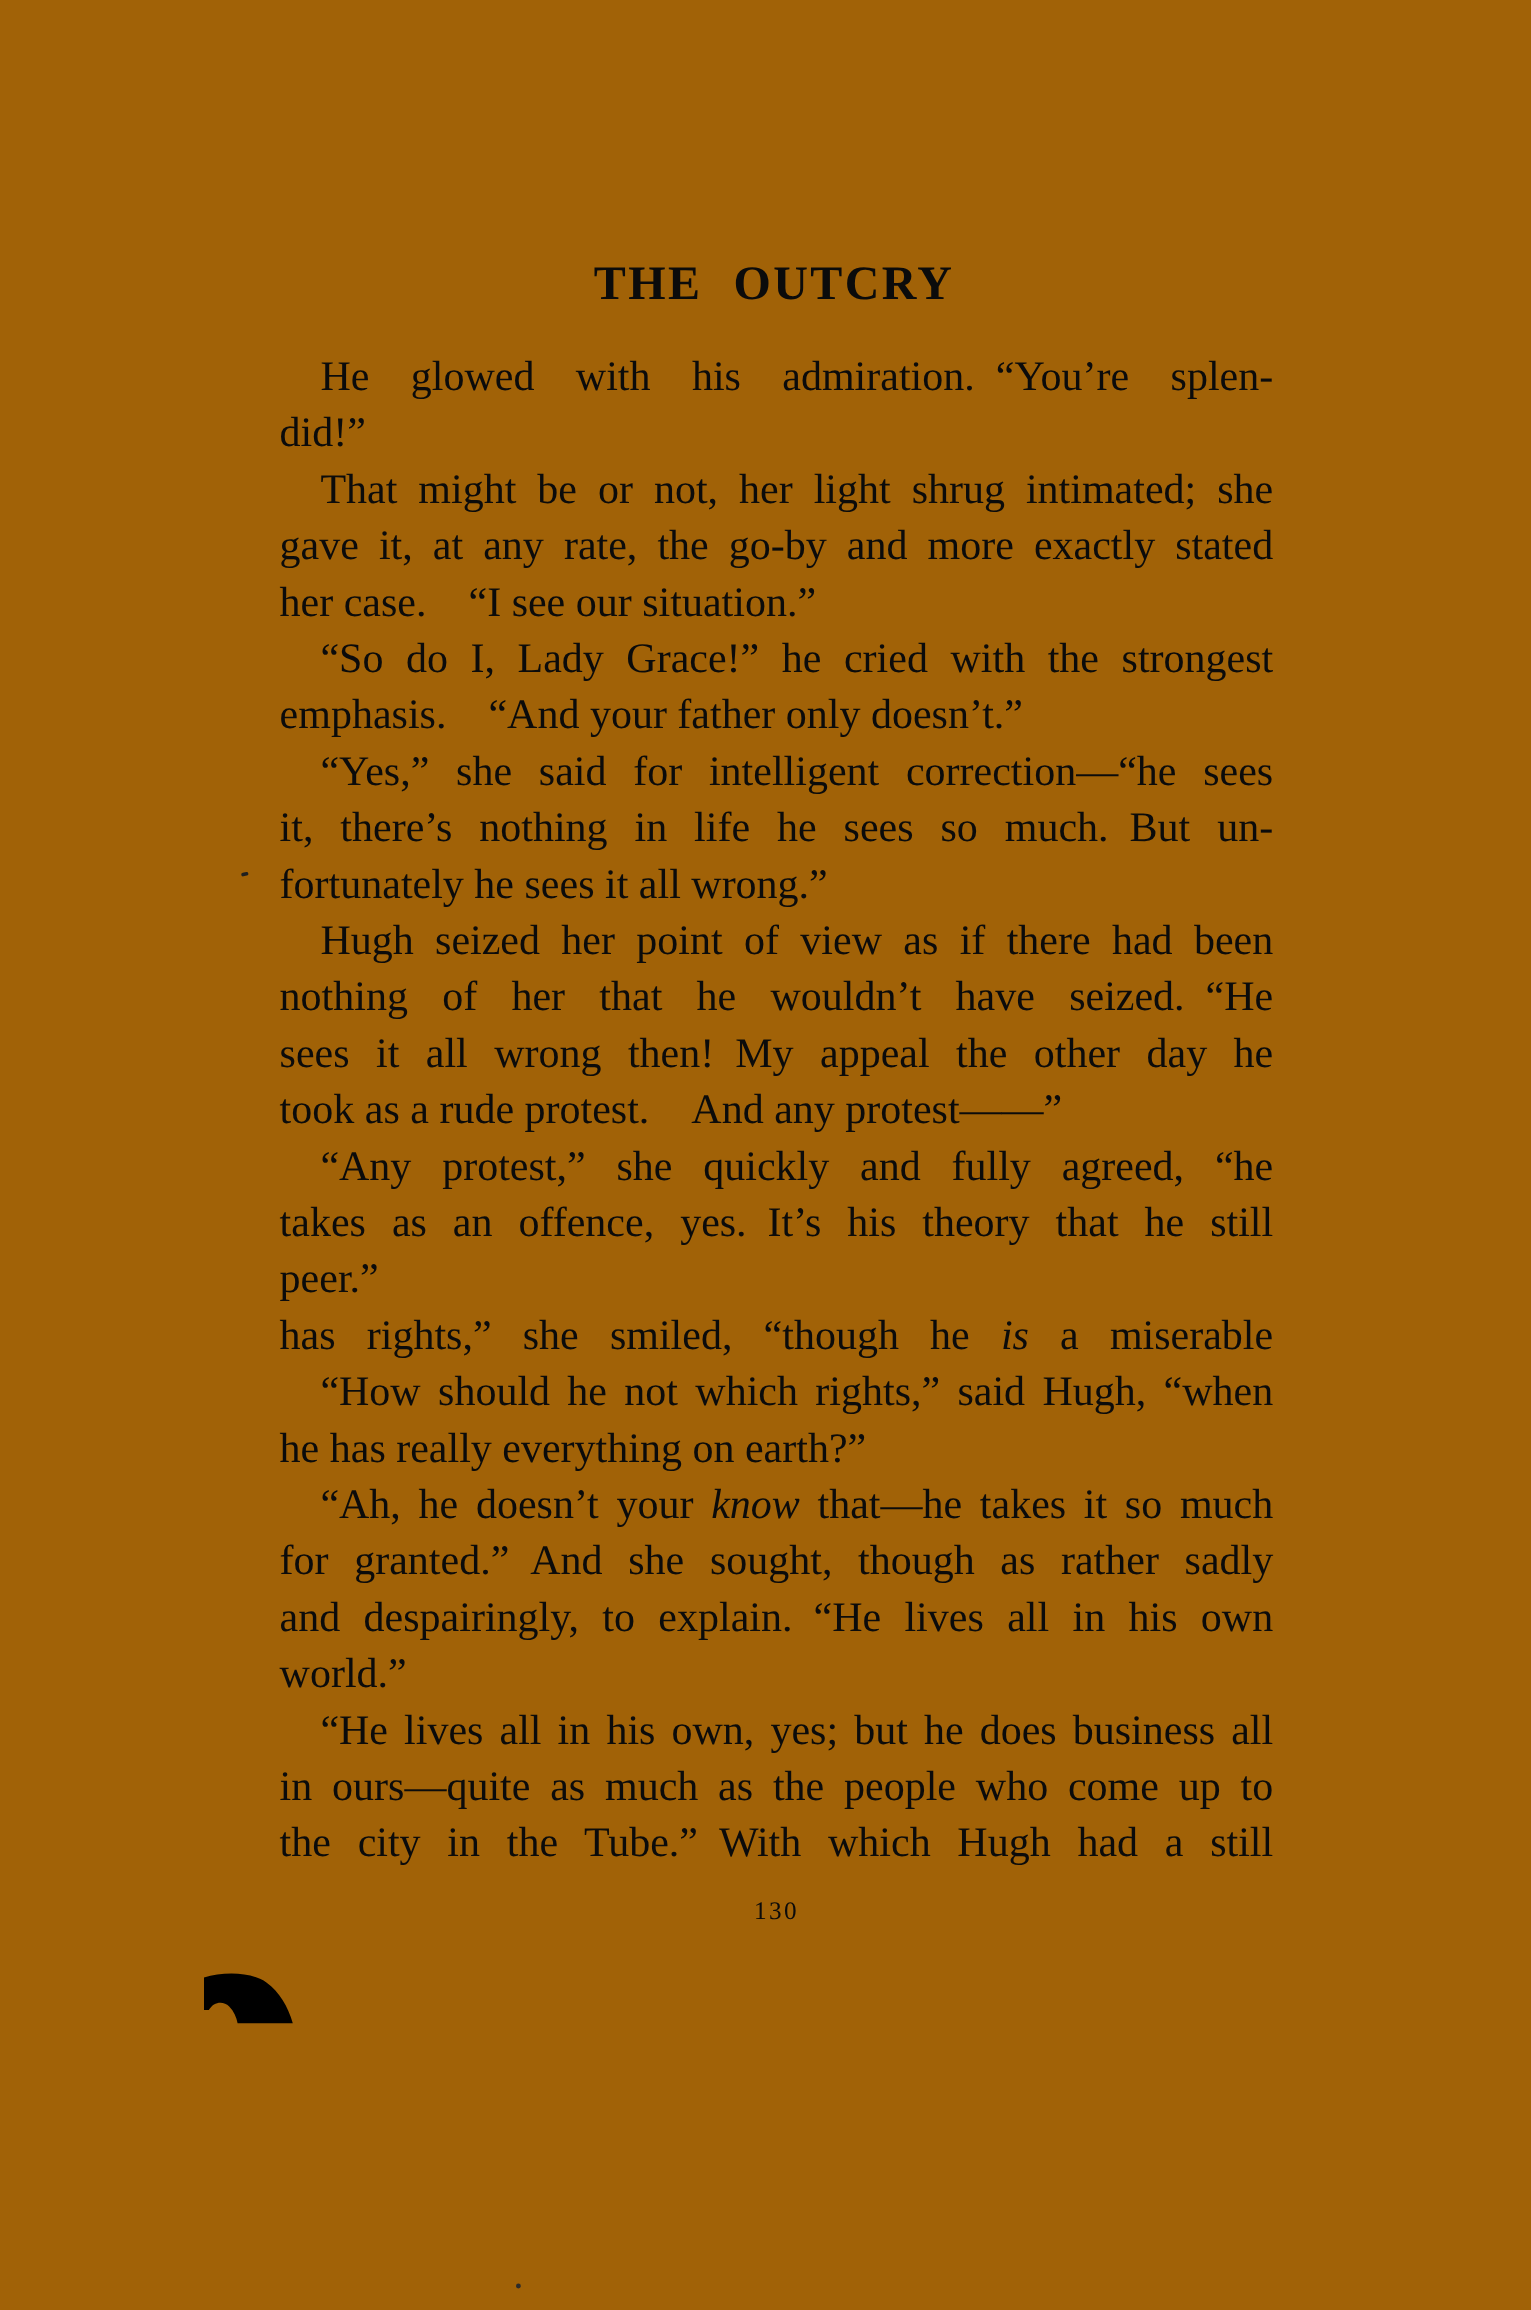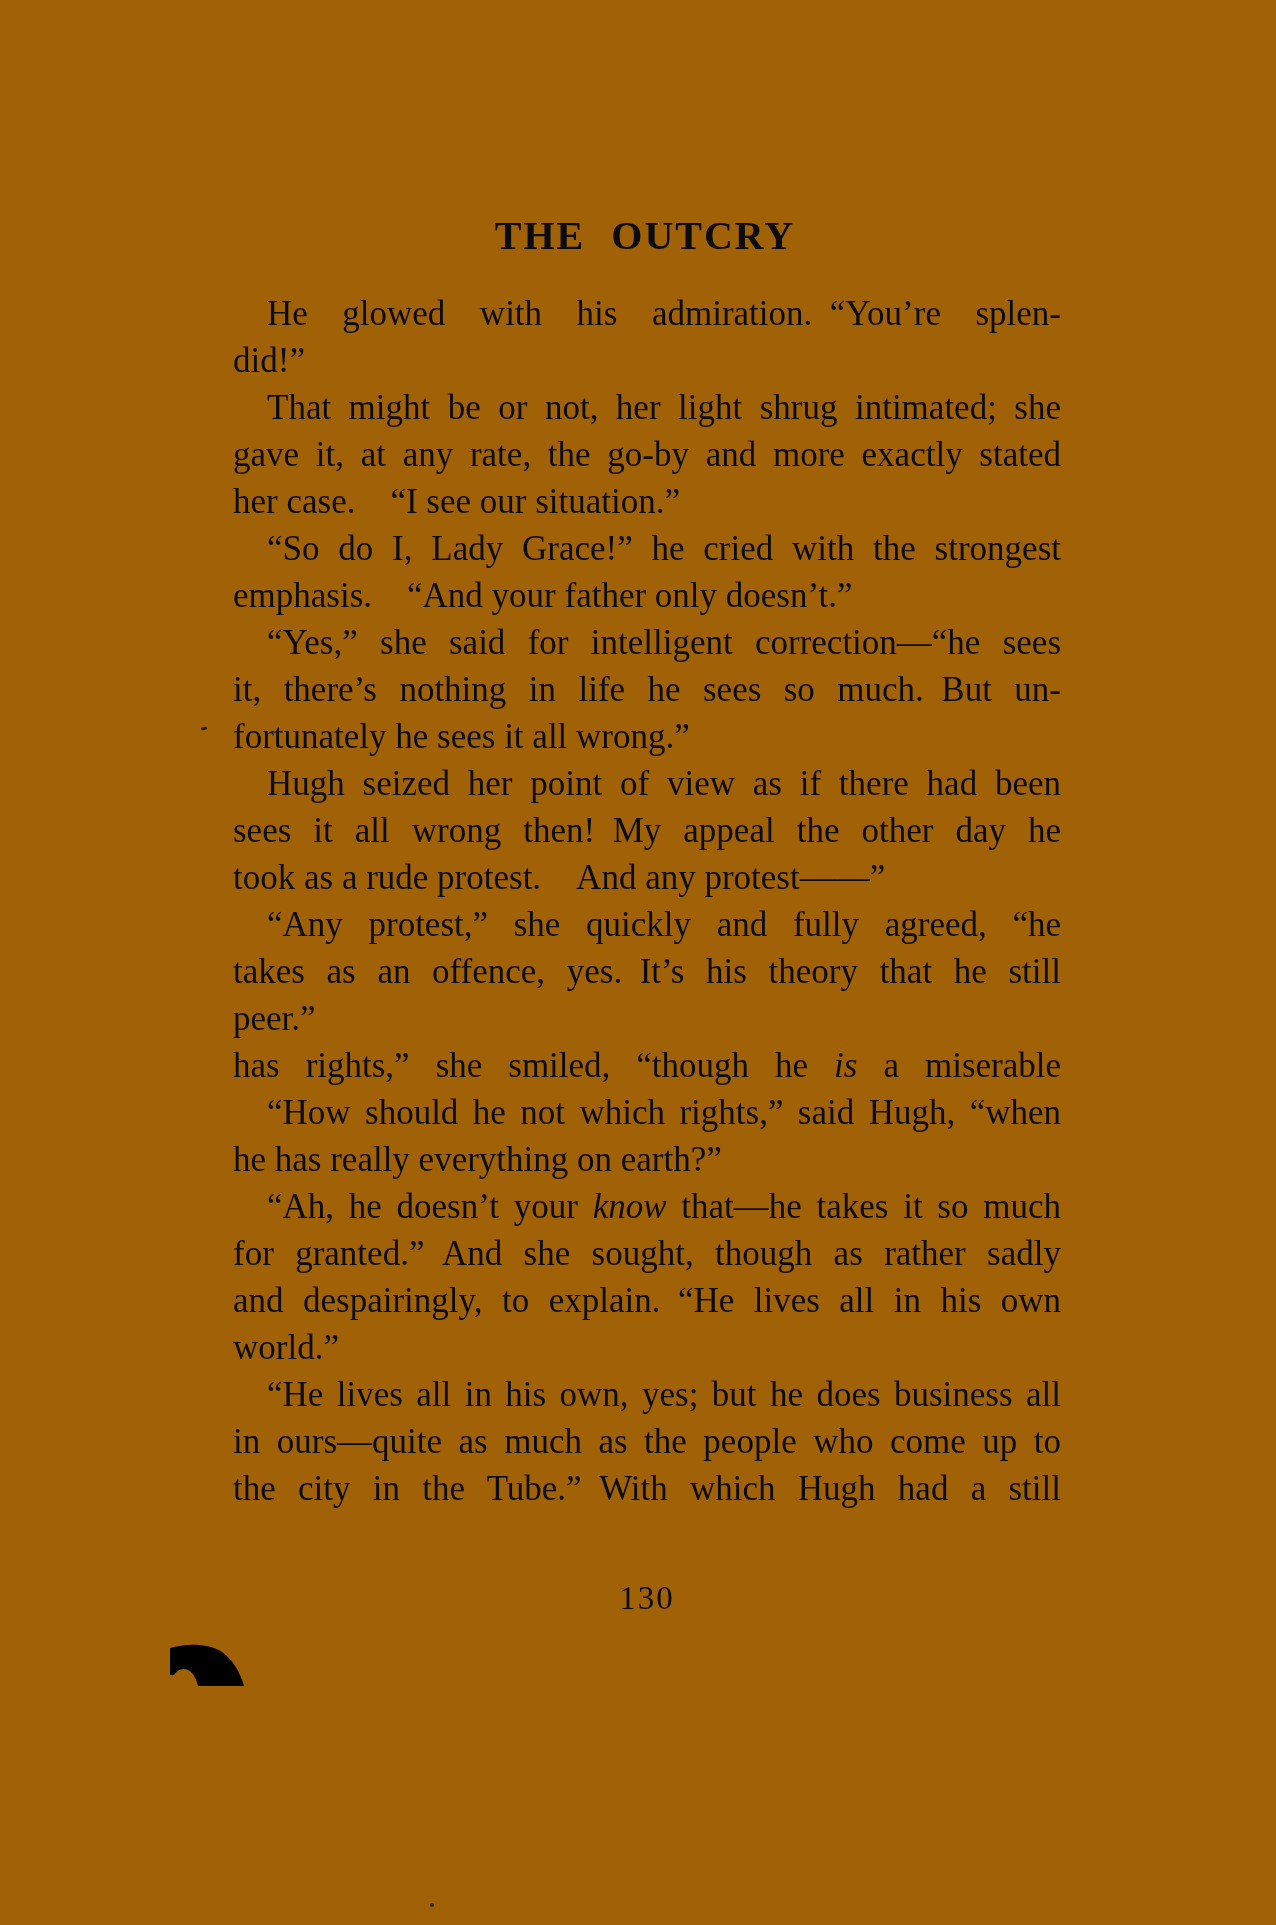--- a/index.html
+++ b/index.html
@@ -48,21 +48,21 @@
   .line.indent {
     text-indent: 34px;
   }
   .line i { font-style: italic; }
   .page-num {
     position: absolute;
     top: 1580px;
     left: 233px;
     width: 828px;
     text-align: center;
-    font-size: 33px;
+    font-size: 21px;
     letter-spacing: 2px;
   }
   .ink-smudge {
     position: absolute;
     left: 166px;
     top: 1643px;
   }
   .speck {
     position: absolute;
     background: #1f1f1f;
@@ -96,20 +96,21 @@
     <div class="line last">did!”</div>
     <div class="line indent">That might be or not, her light shrug intimated; she</div>
     <div class="line">gave it, at any rate, the go-by and more exactly stated</div>
     <div class="line last">her case. “I see our situation.”</div>
     <div class="line indent">“So do I, Lady Grace!” he cried with the strongest</div>
     <div class="line last">emphasis. “And your father only doesn’t.”</div>
     <div class="line indent">“Yes,” she said for intelligent correction—“he sees</div>
     <div class="line">it, there’s nothing in life he sees so much. But un-</div>
     <div class="line last">fortunately he sees it all wrong.”</div>
     <div class="line indent">Hugh seized her point of view as if there had been</div>
+    <div class="line">nothing of her that he wouldn’t have seized. “He</div>
     <div class="line">sees it all wrong then! My appeal the other day he</div>
     <div class="line last">took as a rude protest. And any protest——”</div>
     <div class="line indent">“Any protest,” she quickly and fully agreed, “he</div>
     <div class="line">takes as an offence, yes. It’s his theory that he still</div>
     <div class="line last">peer.”</div>
     <div class="line"><span>has rights,” she smiled, “though he </span><i>is</i><span> a miserable</span></div>
     <div class="line indent">“How should he not which rights,” said Hugh, “when</div>
     <div class="line last">he has really everything on earth?”</div>
     <div class="line indent"><span>“Ah, he doesn’t your </span><i>know</i><span> that—he takes it so much</span></div>
     <div class="line">for granted.” And she sought, though as rather sadly</div>

